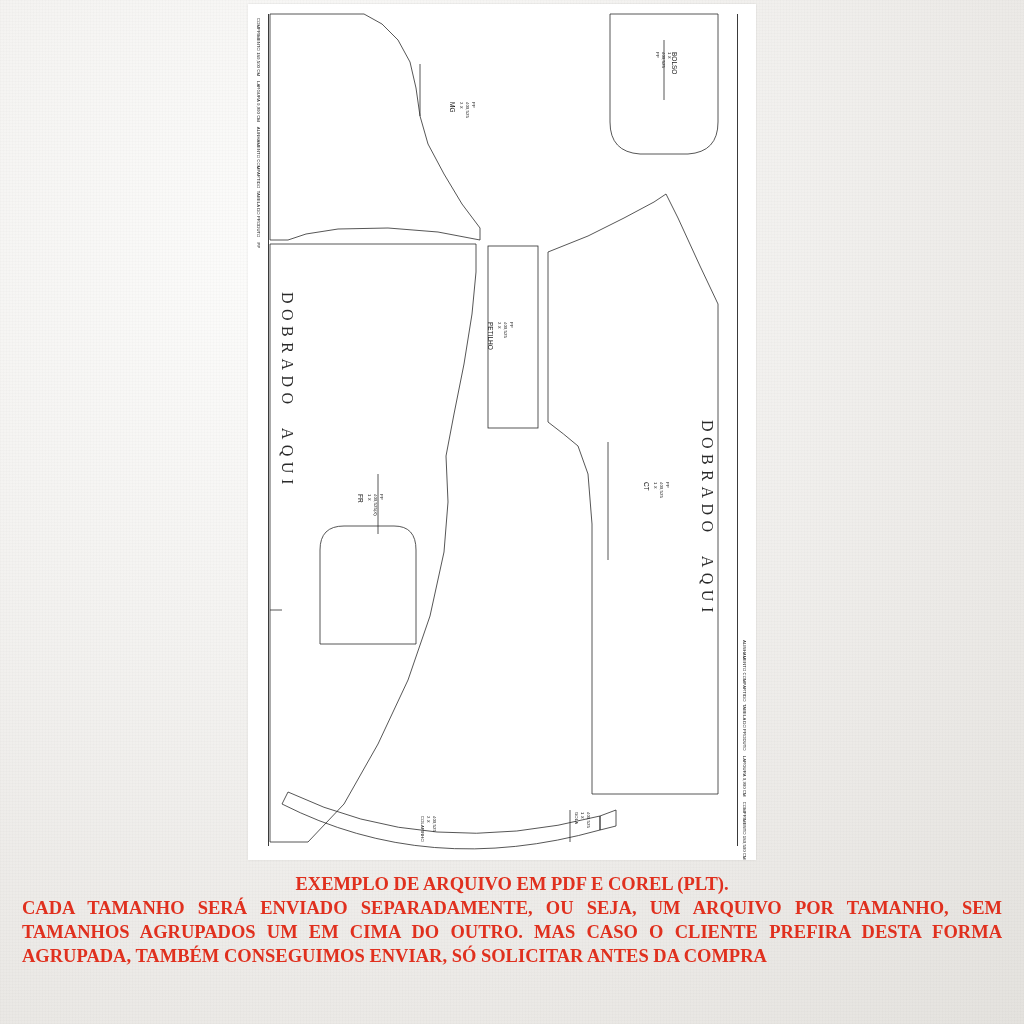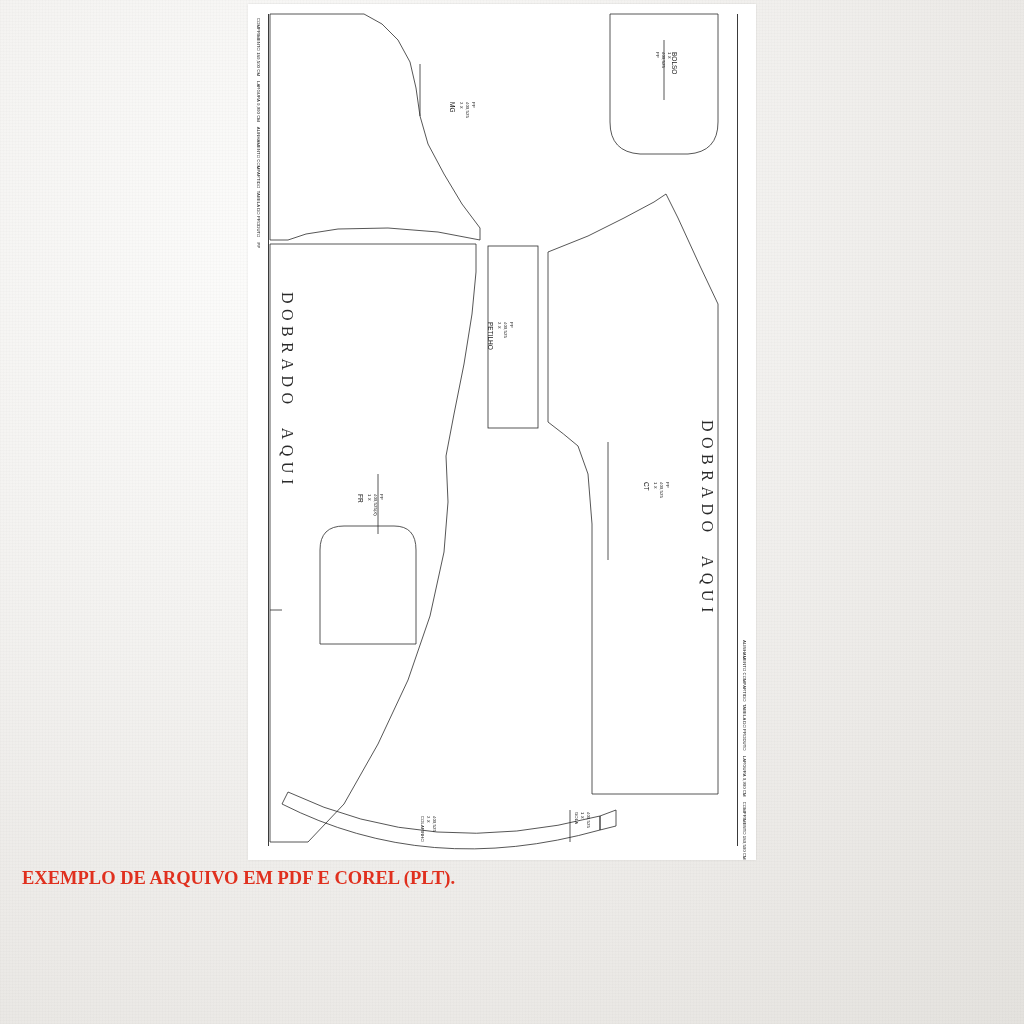--- a/index.html
+++ b/index.html
@@ -73,21 +73,21 @@
     position: absolute;
     left: 22px;
     top: 866px;
     width: 980px;
     color: #e0301e;
     font-family: "Liberation Serif", serif;
     font-weight: bold;
     font-size: 18.5px;
     line-height: 1.30;
   }
-  .caption .l1 { text-align: left; }
+  .caption .l1 { text-align: center; margin-top: 6px; }
   .caption .just {
     text-align: justify;
     text-align-last: left;
   }
 </style>
 </head>
 <body>
 
 <div class="paper-bg"></div>
 
@@ -164,13 +164,14 @@
 
   <div class="vlabel big" style="left:48px; top:288px;">DOBRADO  AQUI</div>
   <div class="vlabel big" style="left:468px; top:416px;">DOBRADO  AQUI</div>
 
   <div class="vlabel tiny" style="left:12px; top:14px;">COMPRIMENTO 180,500 CM    LARGURA 0,900 CM    ALINHAMENTO COMPARTIDO  TABELA DO PRODUTO    PP</div>
   <div class="vlabel tiny" style="left:498px; top:636px;">ALINHAMENTO COMPARTIDO  TABELA DO PRODUTO    LARGURA 0,900 CM    COMPRIMENTO 180,500 CM</div>
 </div>
 
 <div class="caption">
   <div class="l1">EXEMPLO DE ARQUIVO EM PDF E COREL (PLT).</div>
+  <div class="just">CADA TAMANHO SERÁ ENVIADO SEPARADAMENTE, OU SEJA, UM ARQUIVO POR TAMANHO, SEM TAMANHOS AGRUPADOS UM EM CIMA DO OUTRO. MAS CASO O CLIENTE PREFIRA DESTA FORMA AGRUPADA, TAMBÉM CONSEGUIMOS ENVIAR, SÓ SOLICITAR ANTES DA COMPRA</div>
 </div>
 
 </body></html>

